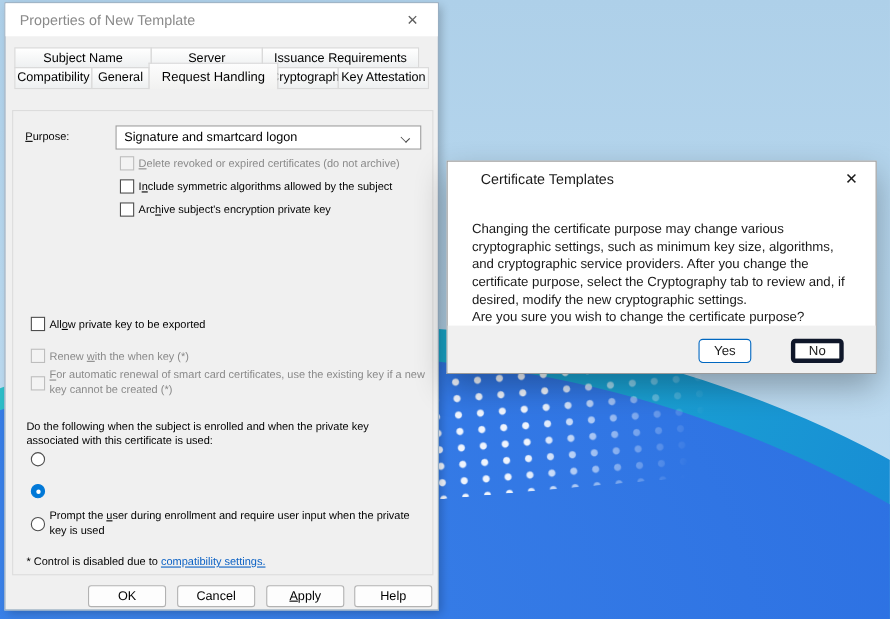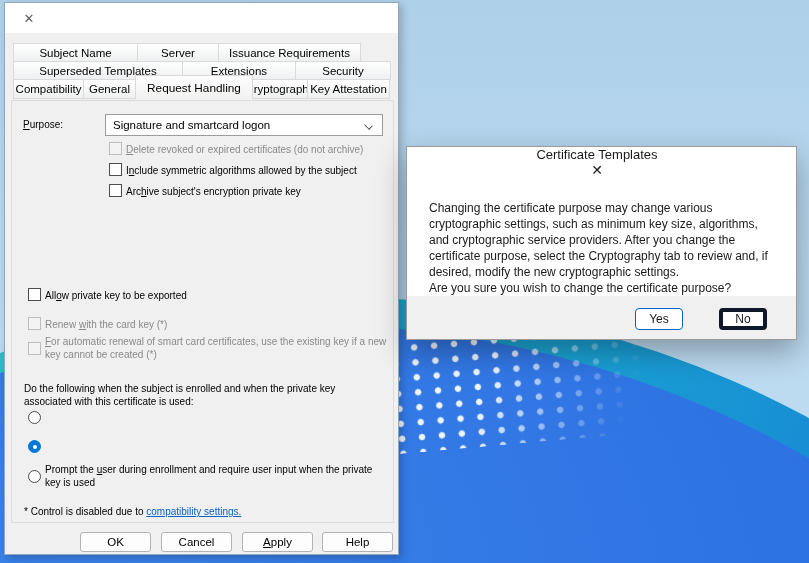--- a/index.html
+++ b/index.html
@@ -60,21 +60,21 @@
   .link { color:#0b61c4; text-decoration:underline; }
   .dlg-btn { position:absolute; top:529px; width:71px; height:20px; background:#fdfdfd;
     border:1px solid #b2b2b2; border-radius:3px; font-size:11.5px; display:flex;
     align-items:center; justify-content:center; }
 
   
   .msgbox { position:absolute; left:406px; top:146px; width:391px; height:194px; z-index:20;
     background:#fff; border:1px solid #9a9a9a; box-shadow:0 12px 28px rgba(0,0,0,.30);
     display:flex; flex-direction:column; }
   .msg-titlebar { height:30px; display:flex; align-items:center; justify-content:space-between;
-    padding:0 11px 0 2px;flex-direction:column; }
+    padding:0 11px 0 30px; }
   .msg-title { font-size:13px; color:#1a1a1a; }
   .msg-x { font-size:14px; color:#1a1a1a; width:22px; height:22px; display:flex;
     align-items:center; justify-content:center; }
   .msg-body { flex:1; padding:23px 18px 0 22px; font-size:12px; line-height:16px; color:#1a1a1a; }
   .msg-footer { height:43px; background:#f0f0f0; position:relative; }
   .msg-btn { position:absolute; top:12px; width:48px; height:22px; border-radius:4px;
     background:#fff; font-size:12px; color:#1a1a1a; display:flex; align-items:center;
     justify-content:center; }
   .msg-btn.yes { left:228px; border:1.5px solid #0067c0; }
   .msg-btn.no  { left:312px; border:4px solid #0f172a; }
@@ -83,33 +83,29 @@
 <body>
 
 <div class="desktop">
   <div class="wave-teal"></div>
   <div class="wave-blue"></div>
   <div class="dot-grid"></div>
 </div>
 
 <div class="props">
   <div class="props-titlebar">
+    <span class="props-title">Properties of New Template</span>
     <span class="x-btn">✕</span>
   </div>
 
   <div class="tabs">
     <div class="tab-row">
       <div class="tab" style="width:125px">Subject Name</div>
-      <div class="tab" style="width:82px">Server</div>
+      <div class="tab" style="width:102px">Server</div>
       <div class="tab" style="width:143px">Issuance Requirements</div>
-    </div>
-    <div class="tab-row">
-      <div class="tab" style="width:170px">Superseded Templates</div>
-      <div class="tab" style="width:114px">Extensions</div>
-      <div class="tab" style="width:96px">Security</div>
     </div>
     <div class="tab-row row3">
       <div class="tab" style="width:71px">Compatibility</div>
       <div class="tab" style="width:53px">General</div>
       <div class="tab active" style="width:118px">Request Handling</div>
       <div class="tab" style="width:56px">Cryptography</div>
       <div class="tab" style="width:83px">Key Attestation</div>
     </div>
   </div>
 
@@ -127,21 +123,21 @@
     <span class="cb" style="left:97px;top:62px"></span>
     <span class="lab" style="left:114px;top:63px"><span>I</span><span class="mn">n</span><span>clude symmetric algorithms allowed by the subject</span></span>
 
     <span class="cb" style="left:97px;top:83px"></span>
     <span class="lab" style="left:114px;top:84px"><span>Arc</span><span class="mn">h</span><span>ive subject's encryption private key</span></span>
 
     <span class="cb" style="left:16px;top:187px"></span>
     <span class="lab" style="left:33px;top:188px"><span>All</span><span class="mn">o</span><span>w private key to be exported</span></span>
 
     <span class="cb dis" style="left:16px;top:216px"></span>
-    <span class="lab dis" style="left:33px;top:217px"><span>Renew </span><span class="mn">w</span><span>ith the card key (*)</span></span>
+    <span class="lab dis" style="left:33px;top:217px"><span>Renew </span><span class="mn">w</span><span>ith the when key (*)</span></span>
 
     <span class="cb dis" style="left:16px;top:241px"></span>
     <span class="lab dis" style="left:33px;top:234px;width:352px"><span></span><span class="mn">F</span><span>or automatic renewal of smart card certificates, use the existing key if a new key cannot be created (*)</span></span>
 
     <span class="lab" style="left:12px;top:281px;width:354px">Do the following when the subject is enrolled and when the private key associated with this certificate is used:</span>
 
     <span class="rb" style="left:16px;top:310px"></span>
 
     <span class="rb sel" style="left:16px;top:339px"></span>
 

